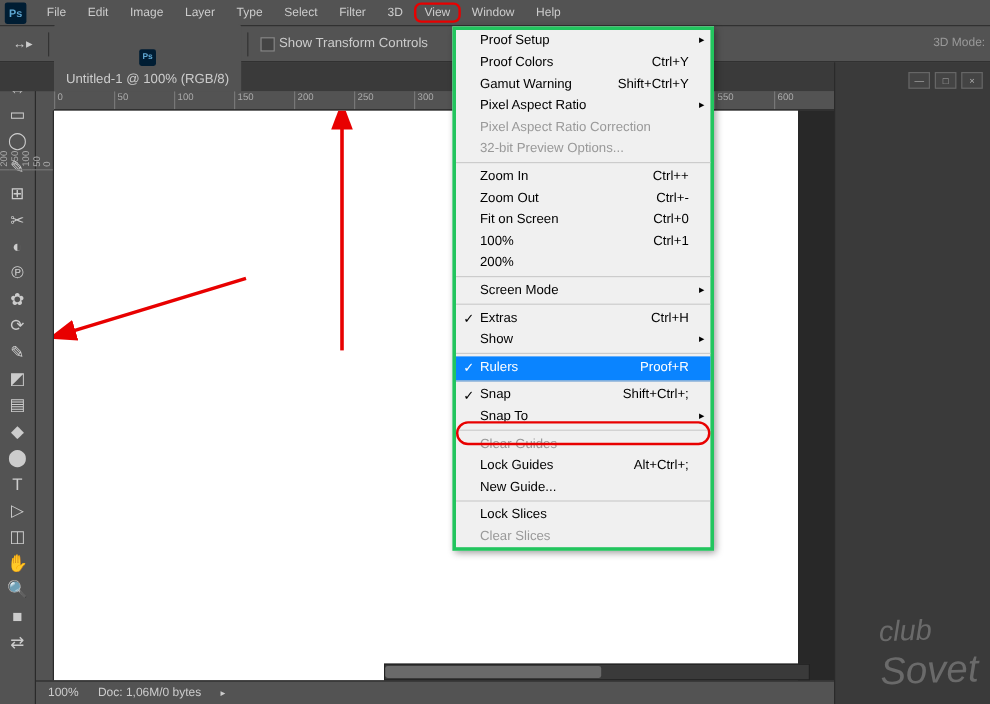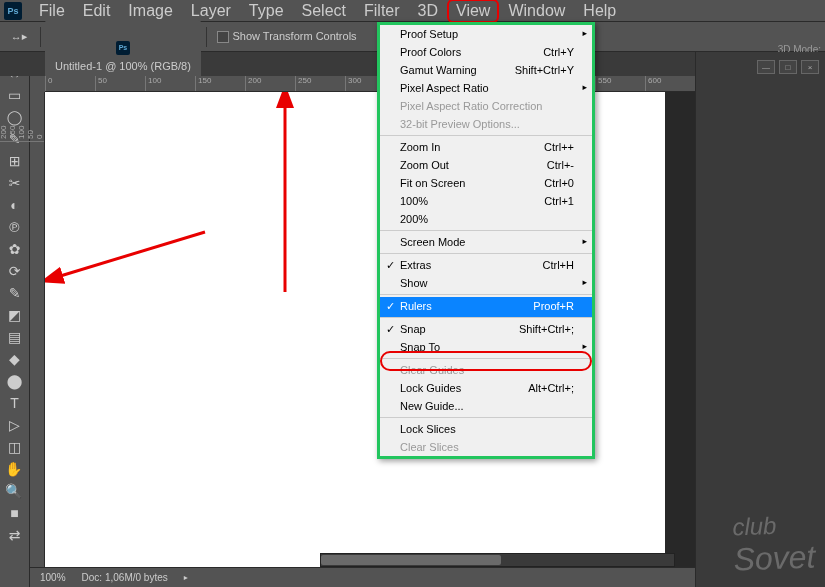--- a/index.html
+++ b/index.html
@@ -1,19 +1,19 @@
 <!DOCTYPE html>
 <html><head>
 <meta charset="utf-8">
 <style>
 * { margin: 0; padding: 0; box-sizing: border-box; font-family: Arial, sans-serif; }
 body { background: #535353; width: 825px; height: 587px; overflow: hidden; position: relative; font-size: 11px; color: #ccc; }
 .menubar { background: #535353; height: 22px; display: flex; align-items: center; padding-left: 4px; border-bottom: 1px solid #2a2a2a; }
 .ps-logo { width: 18px; height: 18px; background: #001d33; border-radius: 2px; display: flex; align-items: center; justify-content: center; color: #5fa8d3; font-weight: bold; font-size: 9px; margin-right: 8px; }
-.menu-item { padding: 3px 9px; cursor: default; font-size: 16px; }
+.menu-item { padding: 3px 9px; cursor: default; font-size: 10px; }
 .menu-item.highlighted { border: 2px solid #e80000; border-radius: 6px; padding: 1px 7px; }
 .options-bar { background: #535353; height: 30px; display: flex; align-items: center; padding: 0 8px; border-bottom: 1px solid #2a2a2a; gap: 10px; font-size: 11px; }
 .options-tool-icon { width: 22px; height: 18px; display: flex; align-items: center; justify-content: center; }
 .checkbox { width: 12px; height: 12px; border: 1px solid #888; background: #444; display: inline-block; vertical-align: middle; margin-right: 4px; }
 .group-dropdown { background: #3a3a3a; border: 1px solid #222; padding: 2px 18px 2px 8px; border-radius: 2px; position: relative; }
 .group-dropdown::after { content: "▾"; position: absolute; right: 4px; top: 2px; font-size: 8px; }
 .divider { width: 1px; height: 20px; background: #333; }
 .tab-bar { background: #3a3a3a; height: 24px; display: flex; align-items: center; padding-left: 45px; }
 .doc-tab { background: #535353; padding: 21px 10px; border-radius: 3px 3px 0 0; display: flex; align-items: center; gap: 5px; flex-direction: column; }
 .tab-ps { width: 14px; height: 14px; background: #001d33; border-radius: 2px; display:flex;align-items:center;justify-content:center;color:#5fa8d3;font-size:7px;font-weight:bold;}
@@ -26,21 +26,21 @@
 .ruler-v div { height: 50px; border-top: 1px solid #777; padding-top: 2px; text-align: left; flex-shrink: 0; transform: rotate(180deg); }
 .canvas { position: absolute; top: 40px; left: 45px; right: 130px; bottom: 20px; background: #282828; overflow: hidden; }
 .doc { position: absolute; top: 0; left: 0; width: 620px; height: 800px; background: #fff; }
 .arrow-red { position: absolute; pointer-events: none; }
 .status-bar { position: absolute; bottom: 0; left: 30px; right: 130px; height: 20px; background: #535353; border-top: 1px solid #2a2a2a; display: flex; align-items: center; gap: 16px; padding-left: 10px; font-size: 10px; }
 .scrollbar-h { position: absolute; bottom: 20px; left: 320px; right: 150px; height: 14px; background: #3a3a3a; border: 1px solid #222; }
 .scrollbar-thumb { position: absolute; left: 0; width: 180px; top: 1px; bottom: 1px; background: #6a6a6a; border-radius: 2px; }
 .right-panel { position: absolute; right: 0; top: 52px; width: 130px; bottom: 0; background: #3a3a3a; border-left: 1px solid #2a2a2a; }
 .right-top { height: 30px; display:flex; align-items:center; justify-content:flex-end; gap:4px; padding-right:6px;}
 .right-top .btn { width: 18px; height: 14px; border: 1px solid #666; background:#444; font-size:8px; display:flex;align-items:center;justify-content:center; color:#aaa;}
-.top-right-area { position:absolute; top:44px; right:4px; display:flex; gap:10px; align-items:center; font-size:10px; color:#999;}
+.top-right-area { position:absolute; top:30px; right:4px; display:flex; gap:10px; align-items:center; font-size:10px; color:#999;}
 .dropdown-menu { position: absolute; top: 22px; left: 377px; width: 218px; background: #f0f0f0; border: 3px solid #22c55e; box-shadow: 2px 2px 6px rgba(0,0,0,0.4); color: #000; font-size: 11px; z-index: 100; }
 .menu-row { display: flex; justify-content: space-between; padding: 3px 18px 3px 20px; position: relative; cursor: default; }
 .menu-row.disabled { color: #999; }
 .menu-row.sep { border-bottom: 1px solid #ccc; margin-bottom: 2px; padding-bottom: 5px; }
 .menu-row.has-sub::after { content: "▸"; position: absolute; right: 5px; font-size: 9px; }
 .menu-row .check { position: absolute; left: 6px; }
 .menu-row.highlighted-row { background: #0a84ff; color: #fff; }
 .highlight-oval { position: absolute; border: 2px solid #e80000; border-radius: 10px; pointer-events: none; z-index: 101; }
 .watermark { position: absolute; right: 10px; bottom: 10px; font-family: cursive; color: #6a6a6a; font-size: 24px; font-style: italic; transform: rotate(-2deg); }
 .watermark .s { font-size: 32px; }

